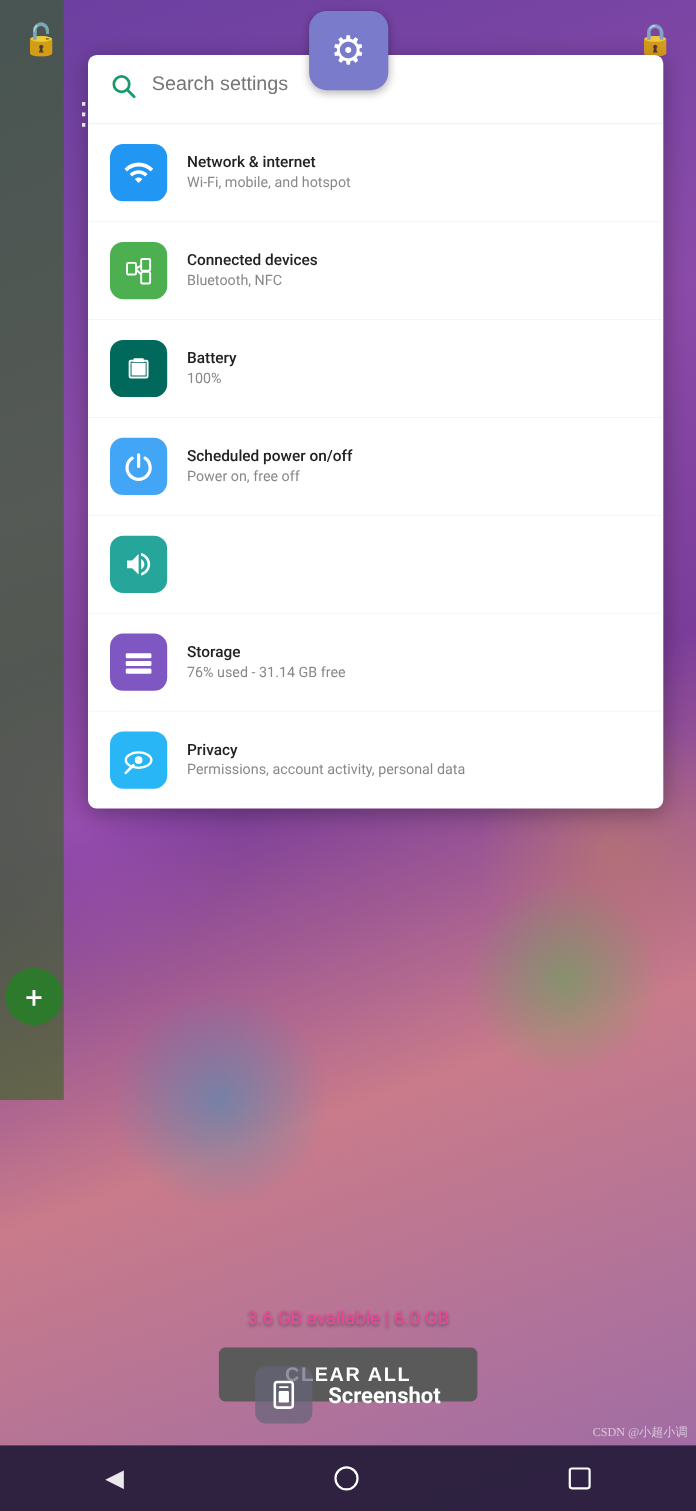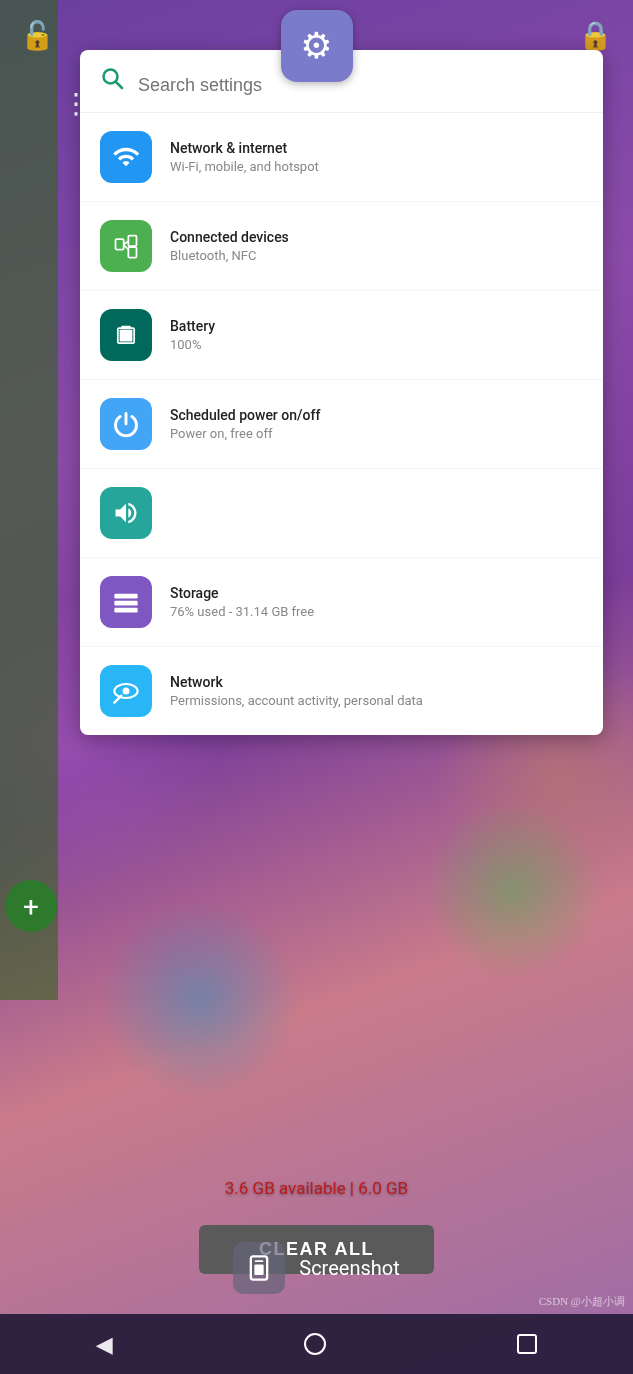--- a/index.html
+++ b/index.html
@@ -104,21 +104,21 @@
       background: white;
       border-radius: 8px;
       overflow: hidden;
       z-index: 20;
       box-shadow: 0 4px 20px rgba(0,0,0,0.3);
     }
 
     
     .search-bar {
       display: flex;
-      align-items: flex-end;
+      align-items: flex-start;
       padding: 16px 20px;
       border-bottom: 1px solid #f0f0f0;
     }
     .search-icon {
       color: #1a9a6a;
       font-size: 24px;
       margin-right: 14px;
     }
     .search-input {
       border: none;
@@ -177,23 +177,23 @@
     .bottom-area {
       position: absolute;
       bottom: 100px;
       left: 0; right: 0;
       display: flex;
       flex-direction: column;
       align-items: center;
       z-index: 15;
     }
     .memory-info {
-      color: #b91c1c;
+      color: #ec4899;
       font-size: 17px;
-      margin-bottom: 27px;
+      margin-bottom: 16px;
       font-weight: 400;
       text-shadow: 0 1px 3px rgba(0,0,0,0.4);
     }
     .clear-all-btn {
       background: #5a5a5a;
       color: white;
       border: none;
       border-radius: 6px;
       padding: 14px 60px;
       font-size: 18px;
@@ -218,21 +218,21 @@
       width: 52px; height: 52px;
       background: rgba(100,100,120,0.7);
       border-radius: 10px;
       display: flex;
       align-items: center;
       justify-content: center;
     }
     .screenshot-label {
       color: white;
       font-size: 20px;
-      font-weight: 400;
+      font-weight: 700;
     }
 
     
     .nav-bar {
       position: absolute;
       bottom: 0; left: 0; right: 0;
       height: 60px;
       background: rgba(40,30,60,0.95);
       display: flex;
       align-items: center;
@@ -400,21 +400,21 @@
 
   <div class="settings-item" style="border-bottom:none;">
     <div class="item-icon bg-blue-light">
       <svg width="28" height="28" viewBox="0 0 24 24" fill="white">
         <ellipse cx="12" cy="12" rx="10" ry="6" stroke="white" stroke-width="1.8" fill="none"></ellipse>
         <circle cx="12" cy="12" r="3" fill="white"></circle>
         <line x1="2" y1="22" x2="8" y2="16" stroke="white" stroke-width="2" stroke-linecap="round"></line>
       </svg>
     </div>
     <div class="item-text">
-      <div class="item-title">Network</div>
+      <div class="item-title">Privacy</div>
       <div class="item-subtitle">Permissions, account activity, personal data</div>
     </div>
   </div>
 
 </div>
 
 <div class="fab">+</div>
 
 <div class="bottom-area">
   <div class="memory-info">3.6 GB available | 6.0 GB</div>

